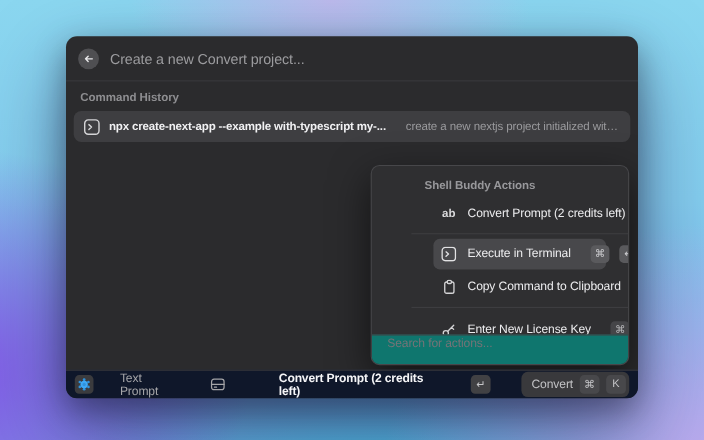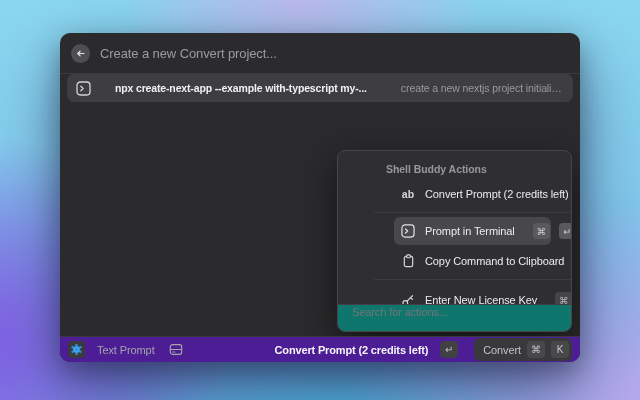--- a/index.html
+++ b/index.html
@@ -18,21 +18,21 @@
   
   .titlebar{height:40px;display:flex;align-items:center;gap:10px;padding:0 11px;
     border-bottom:1px solid #3a3a3c;}
   .back-btn{width:19px;height:19px;border-radius:50%;background:#4f4f52;flex:0 0 auto;
     display:flex;align-items:center;justify-content:center;cursor:pointer;}
   .back-btn svg{display:block;}
   .title{color:#9c9c9f;font-size:13px;letter-spacing:-.1px;flex:1;}
   
   .section-label{color:#8e8e91;font-size:10.5px;font-weight:600;margin:9px 13px 6px;letter-spacing:-.05px;}
   .history-row{margin:0 7px;height:28px;background:#3e3e41;border-radius:7px;
-    display:flex;align-items:center;padding:0 9px;gap:24px;overflow:hidden;cursor:pointer;}
+    display:flex;align-items:center;padding:0 9px;gap:8px;overflow:hidden;cursor:pointer;}
   .cmd-icon{flex:0 0 auto;display:flex;}
   .cmd-text{color:#f1f1f3;font-weight:700;font-size:10.5px;letter-spacing:-.15px;white-space:nowrap;flex:0 0 auto;}
   .cmd-desc{color:#9a9a9d;font-size:10.5px;letter-spacing:-.1px;white-space:nowrap;margin-left:10px;
     overflow:hidden;text-overflow:ellipsis;}
   
   .panel{position:absolute;left:277px;top:117px;width:235px;height:182px;box-sizing:border-box;
     background:#2f2f31;border:1px solid #47474a;border-radius:8px;overflow:hidden;
     box-shadow:0 12px 36px rgba(0,0,0,.55);padding-left:36px;}
   .panel-header{color:#98989b;font-size:10.5px;font-weight:600;padding:12px 12px 5px;letter-spacing:-.05px;}
   .prow{height:28px;margin:0 20px;padding:0 6px;border-radius:6px;display:flex;align-items:center;gap:9px;cursor:pointer;}
@@ -46,21 +46,21 @@
     font-size:9.5px;display:flex;align-items:center;justify-content:center;flex:0 0 auto;}
   .prow.highlight .kbd{background:#5a5a5d;color:#cfcfd2;}
   .pdivider{height:1px;background:#3d3d40;margin:4px 0;}
   .panel-search{position:absolute;left:0;right:0;bottom:0;height:26px;background:#0f766e;
     border-top:1px solid #404043;display:flex;align-items:flex-start;padding:0 12px;}
   .panel-search input{width:100%;background:transparent;border:none;outline:none;
     color:#d0d0d3;font-size:11px;font-family:"Liberation Sans",sans-serif;letter-spacing:-.1px;}
   .panel-search input::placeholder{color:#747477;}
   
   .footer{position:absolute;left:0;right:0;bottom:0;height:25px;border-top:1px solid #3a3a3d;
-    display:flex;align-items:center;padding:0 8px;gap:12px;background:#4c1d95;}
+    display:flex;align-items:center;padding:0 8px;gap:24px;background:#0f172a;}
   .app-icon{width:17px;height:17px;border-radius:4px;background:#3b3b3e;flex:0 0 auto;
     display:flex;align-items:center;justify-content:center;}
   .app-name{color:#a5a5a8;font-size:11px;letter-spacing:-.1px;}
   .storage-icon{display:flex;margin-left:2px;}
   .primary-label{color:#f5f5f7;font-size:11px;font-weight:700;letter-spacing:-.15px;}
   .footer .kbd{background:#414144;height:17px;min-width:12px;color:#c6c6c9;font-size:10px;}
   .actions-group{display:flex;align-items:center;gap:6px;background:#39393c;border-radius:6px;
     padding:3px 3px 3px 9px;margin-left:4px;cursor:pointer;}
   .actions-group .label{color:#c2c2c5;font-size:11px;letter-spacing:-.1px;}
   .actions-group .kbd{background:#48484b;}
@@ -75,20 +75,21 @@
       <div class="back-btn">
         <span style="display:flex;">
           <svg width="11" height="11" viewBox="0 0 16 16" fill="none" stroke="#e9e9eb" stroke-width="1.8" stroke-linecap="round" stroke-linejoin="round">
               <path d="M13 8H4M7.5 4.5 4 8l3.5 3.5"></path>
             </svg>
         </span>
       </div>
       <div class="title">Create a new Convert project...</div>
     </div>
 
+    <div class="section-label">Command History</div>
 
     <div class="history-row">
       <span class="cmd-icon">
         <svg width="15" height="15" viewBox="0 0 15 15" fill="none" stroke="#d4d4d6" stroke-width="1.3" stroke-linecap="round" stroke-linejoin="round">
             <rect x="1" y="1" width="13" height="13" rx="3.2"></rect>
             <path d="M4.8 5.3 7.2 7.5 4.8 9.7"></path>
           </svg>
       </span>
       <span class="cmd-text">npx create-next-app --example with-typescript my-...</span>
       <span class="cmd-desc">create a new nextjs project initialized with typescript</span>
@@ -106,21 +107,21 @@
 
       <div class="pdivider"></div>
 
       <div class="prow highlight">
         <span class="picon">
           <svg width="14" height="14" viewBox="0 0 15 15" fill="none" stroke="#e2e2e4" stroke-width="1.3" stroke-linecap="round" stroke-linejoin="round">
               <rect x="1" y="1" width="13" height="13" rx="3.2"></rect>
               <path d="M4.8 5.3 7.2 7.5 4.8 9.7"></path>
             </svg>
         </span>
-        <span class="plabel">Prompt in Terminal</span>
+        <span class="plabel">Execute in Terminal</span>
         <span class="spacer"></span>
         <span class="kbd">⌘</span>
         <span class="kbd">↵</span>
       </div>
 
       <div class="prow" style="margin-top:2px;">
         <span class="picon">
           <svg width="13" height="14" viewBox="0 0 14 15" fill="none" stroke="#d4d4d6" stroke-width="1.3" stroke-linecap="round" stroke-linejoin="round">
               <rect x="2.5" y="2.5" width="9" height="11" rx="1.8"></rect>
               <rect x="5" y="1" width="4" height="3" rx="1" fill="#2f2f31"></rect>

